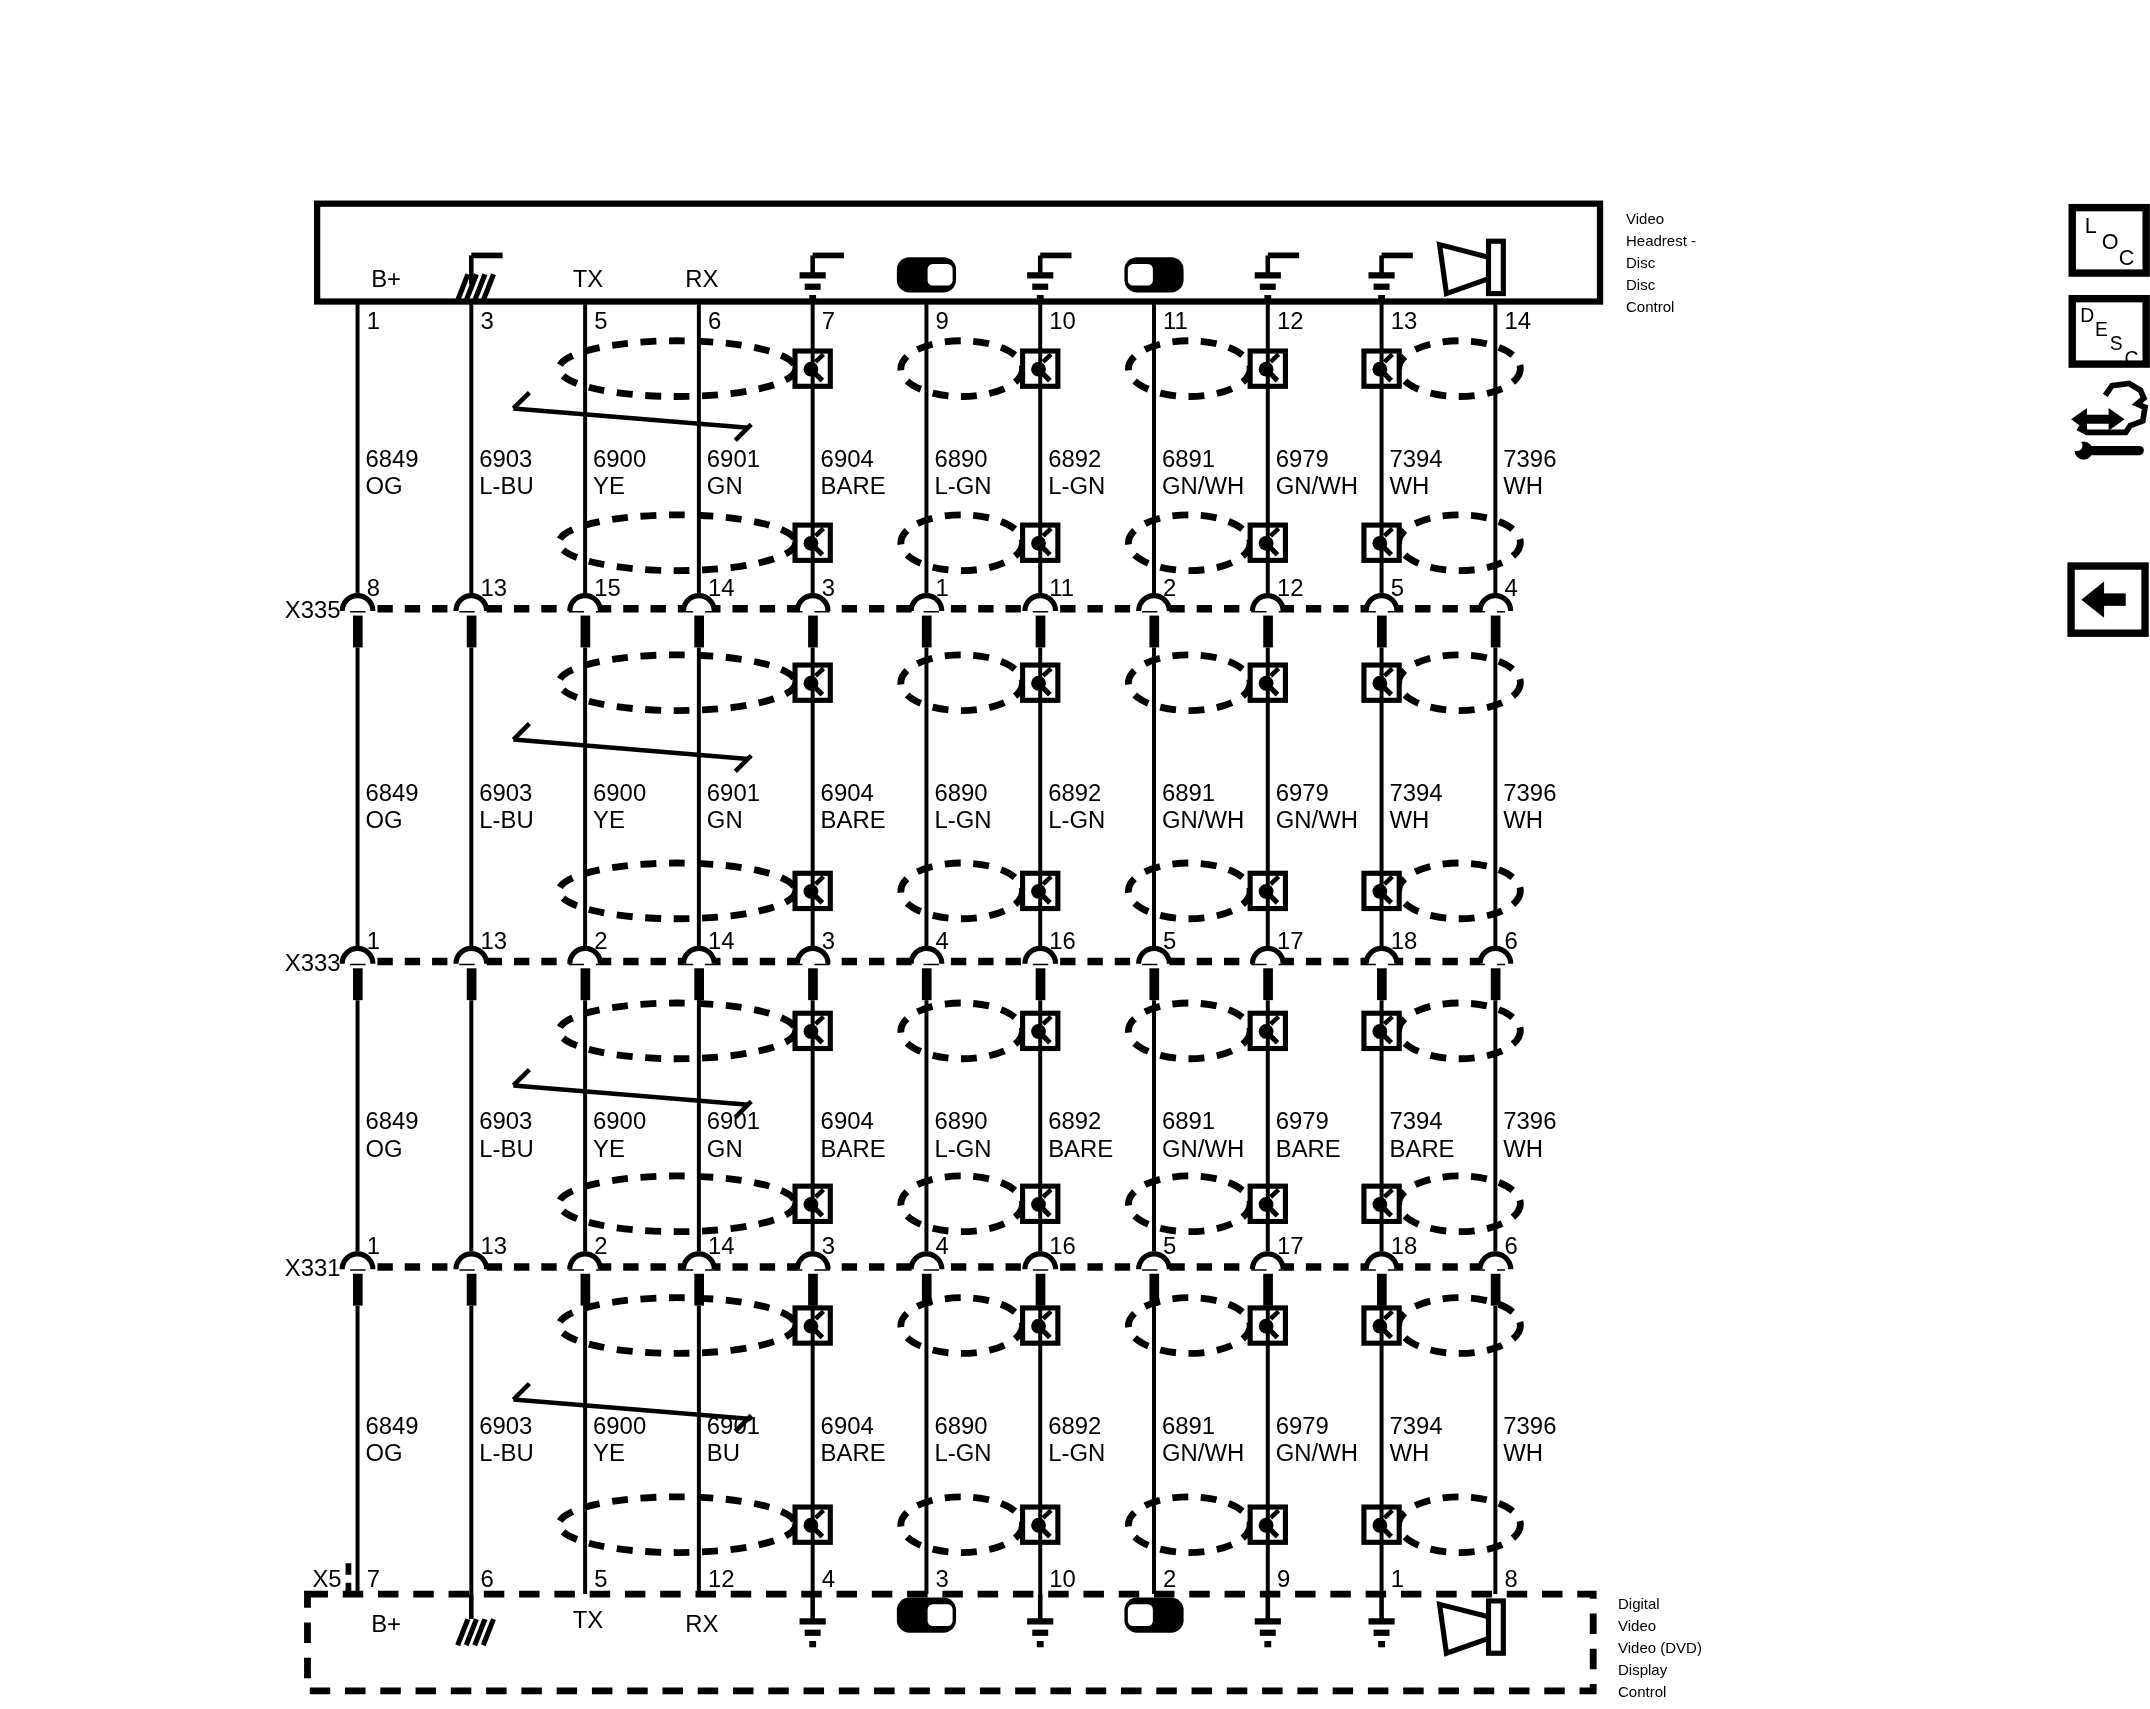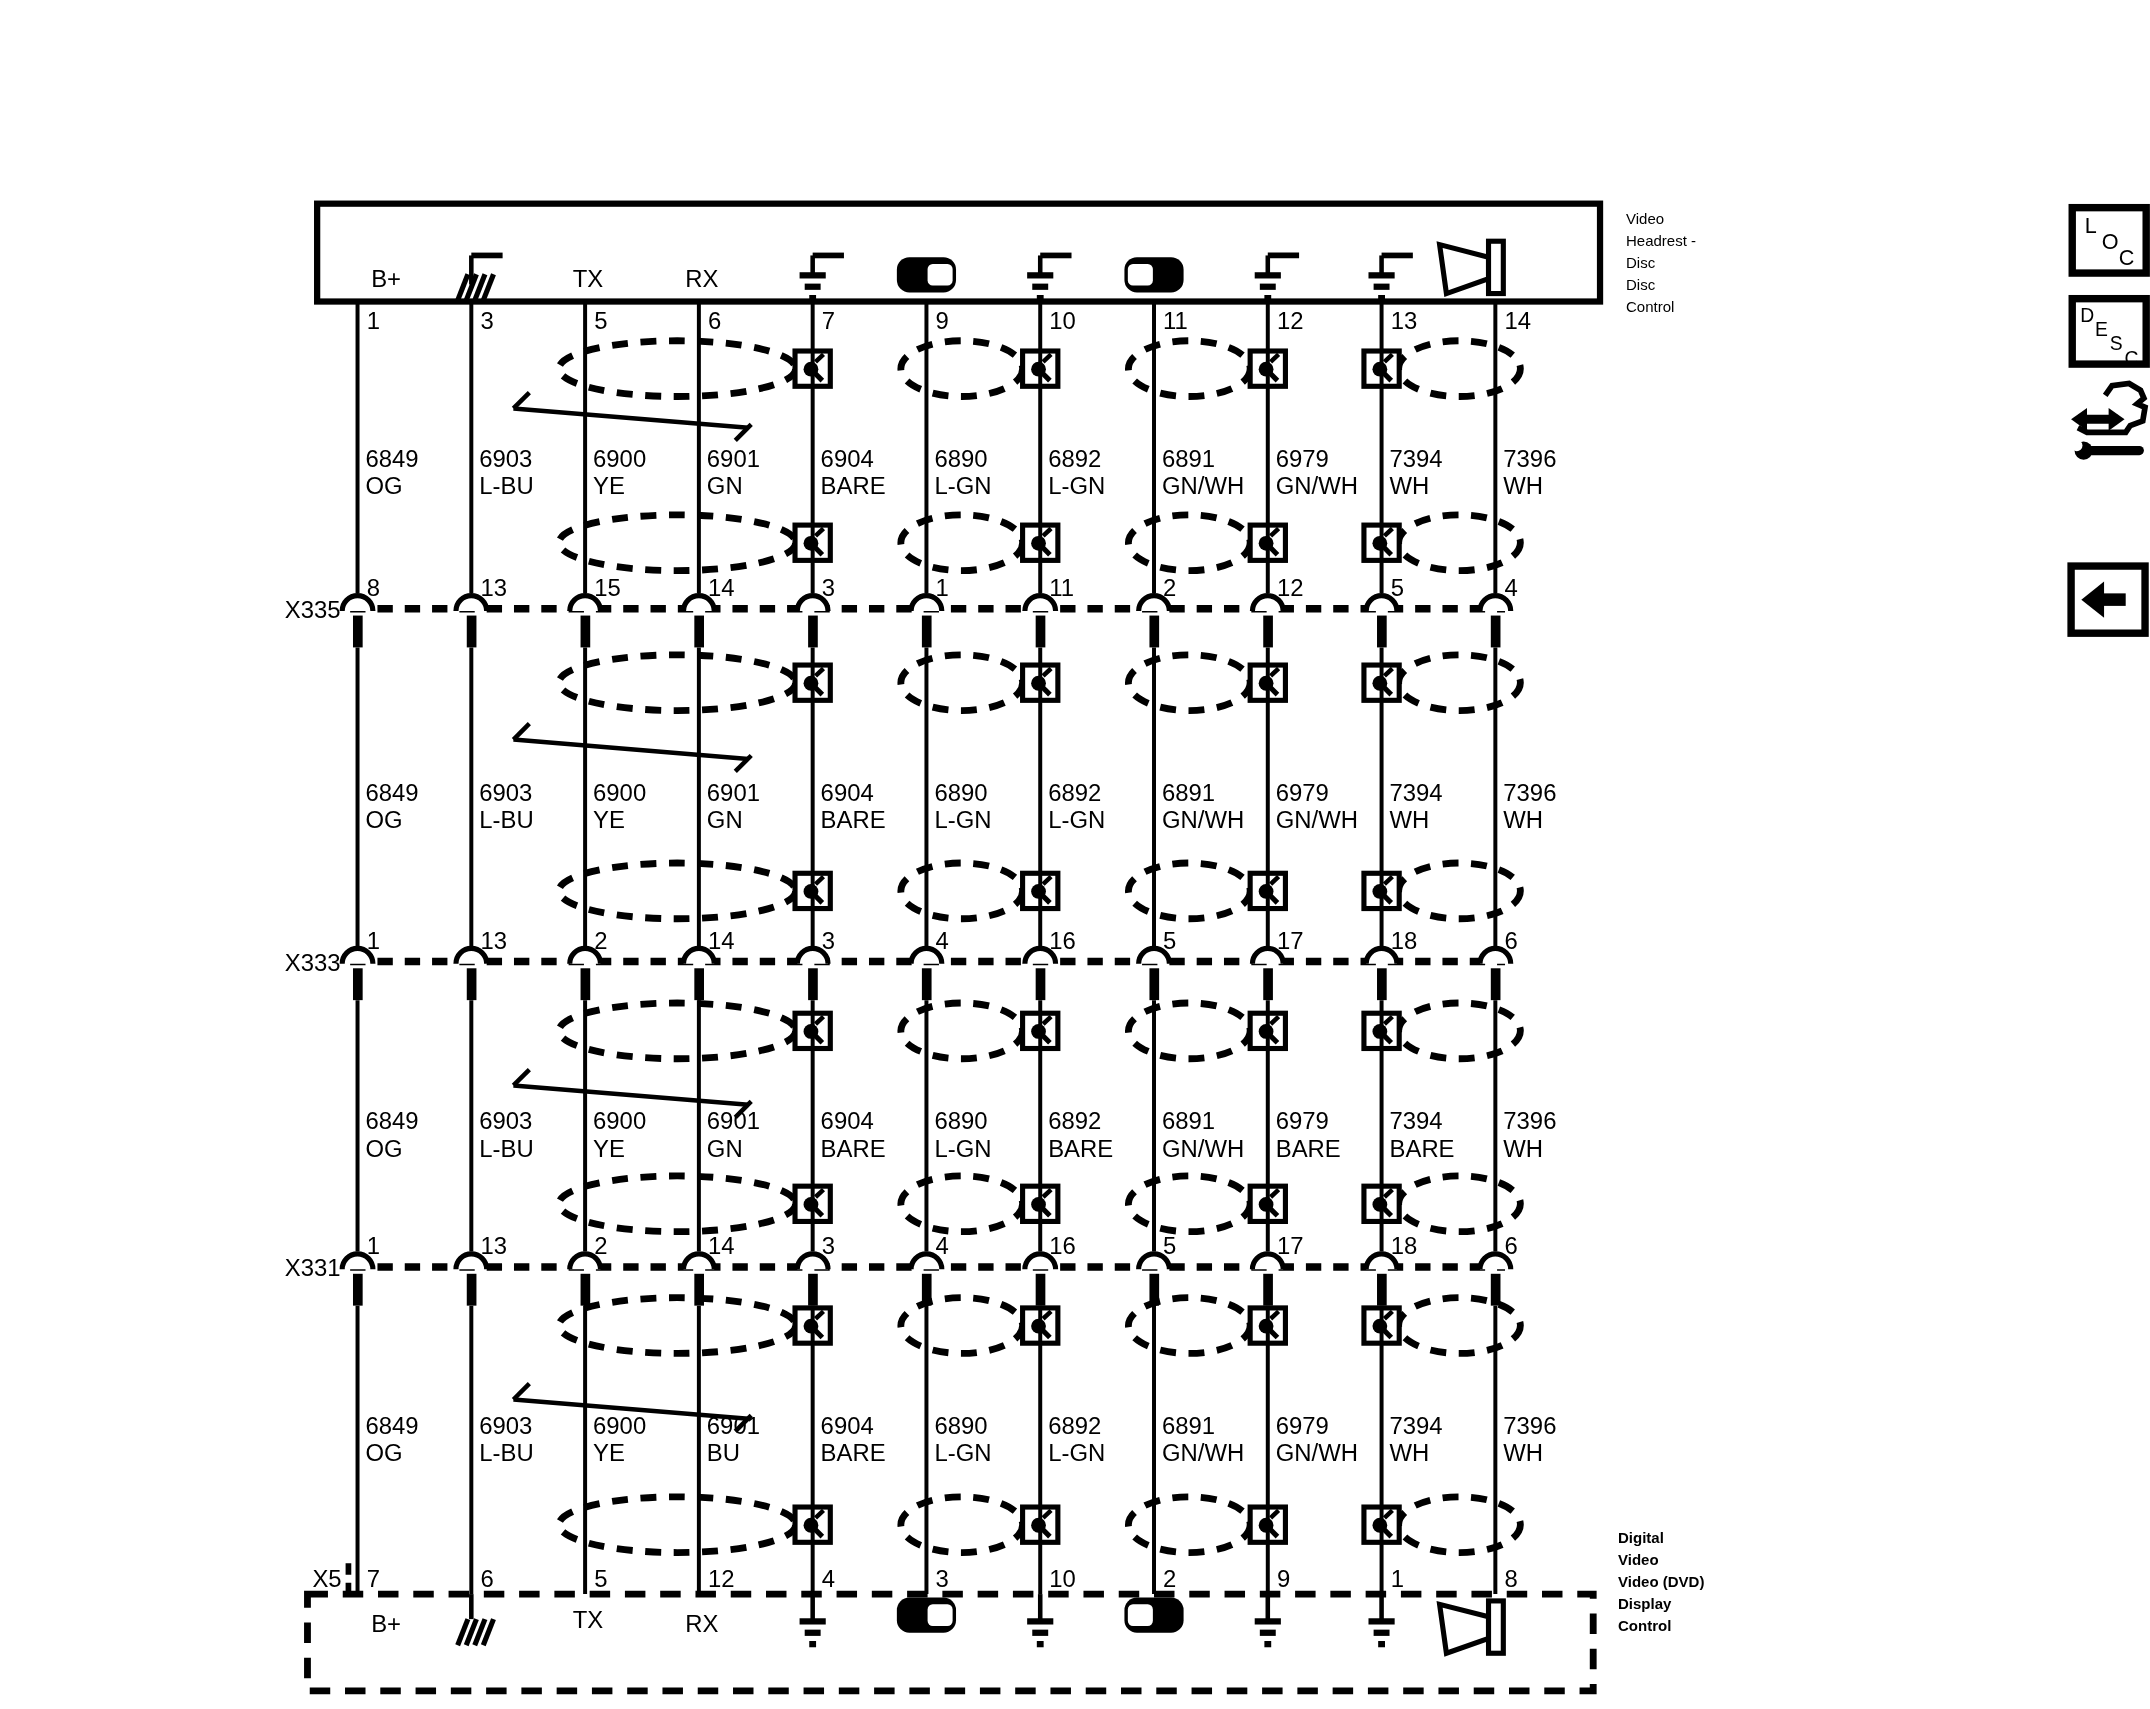--- a/index.html
+++ b/index.html
@@ -2,21 +2,21 @@
 <html style="font-size:9px"><head>
 <meta charset="utf-8">
 <style>
   html,body{margin:0;padding:0;background:#ffffff;}
   body{width:2151px;height:1709px;position:relative;font-family:"Liberation Sans",sans-serif;}
   #stage{position:absolute;left:0;top:0;width:2151px;height:1709px;}
   svg{position:absolute;left:0;top:0;}
   svg text{font-family:"Liberation Sans",sans-serif;fill:#000;}
   .device-title{position:absolute;font-size:15px;line-height:22px;color:#000;white-space:nowrap;}
   #top-device{left:1626px;top:208px;}
-  #bottom-device{left:1618px;top:1527px;font-weight:bold;}
+  #bottom-device{left:1618px;top:1593px;}
 </style>
 </head>
 <body>
 
 <div id="stage">
   <svg id="diagram" width="2151" height="1709" viewBox="0 0 3780 3004">
       <rect x="557" y="358" width="2255" height="172" fill="none" stroke="#000000" stroke-width="11"></rect>
       <rect x="540" y="2802" width="2260" height="170" fill="none" stroke="#000000" stroke-width="12" stroke-dasharray="36 26"></rect>
       <text x="652" y="505" font-size="42" text-anchor="start">B+</text>
       <line x1="828" y1="449" x2="883" y2="449" stroke="#000000" stroke-width="10"></line>

